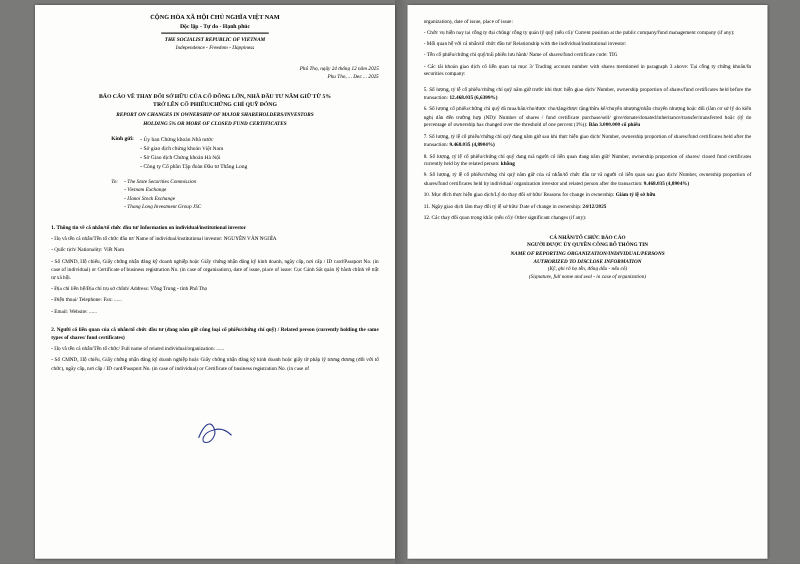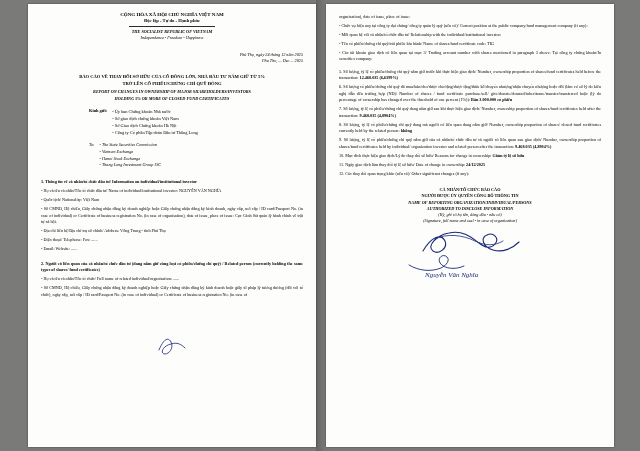--- a/index.html
+++ b/index.html
@@ -211,25 +211,16 @@
 
     <div class="mt10">
       <div class="ctr t3 b">CÁ NHÂN/TỔ CHỨC BÁO CÁO</div>
       <div class="ctr t3 b">NGƯỜI ĐƯỢC ỦY QUYỀN CÔNG BỐ THÔNG TIN</div>
       <div class="ctr t3 b i">NAME OF REPORTING ORGANIZATION/INDIVIDUAL/PERSONS</div>
       <div class="ctr t3 b i">AUTHORIZED TO DISCLOSE INFORMATION</div>
       <div class="ctr t3 i">(Ký, ghi rõ họ tên, đóng dấu - nếu có)</div>
       <div class="ctr t3 i">(Signature, full name and seal - in case of organization)</div>
     </div>
 
-    <div class="stamp-wrap">
-      <svg class="sig-svg" width="262" height="56" viewBox="0 0 262 56">
-        <path d="M84 26 c8 -14 18 -18 22 -10 c3 7 -6 14 -12 10 c-7 -5 4 -16 16 -18 c14 -3 22 4 30 10
-                 c6 5 12 6 16 1 c5 -6 -2 -12 -8 -9 c-7 3 -4 12 6 15 c10 3 20 -2 26 -8" fill="none" stroke="#1b2a7a" stroke-width="1.1" stroke-linecap="round"></path>
-        <path d="M96 14 c12 -6 28 -4 40 2 c10 5 20 5 28 0" fill="none" stroke="#1b2a7a" stroke-width="0.8" stroke-linecap="round"></path>
-        <path d="M70 40 c10 6 22 7 32 3 c6 -3 9 -8 6 -11 c-4 -4 -10 1 -7 6 c4 6 16 7 24 3" fill="none" stroke="#1b2a7a" stroke-width="0.9" stroke-linecap="round"></path>
-        <text x="86" y="52" font-family="'Liberation Serif', serif" font-size="7" fill="#1b2a7a" font-style="italic">Nguyễn Văn Nghĩa</text>
-      </svg>
-    </div>
   </div>
 
   <div class="fold edge-l"></div>
 </div>
 
 </body></html>

